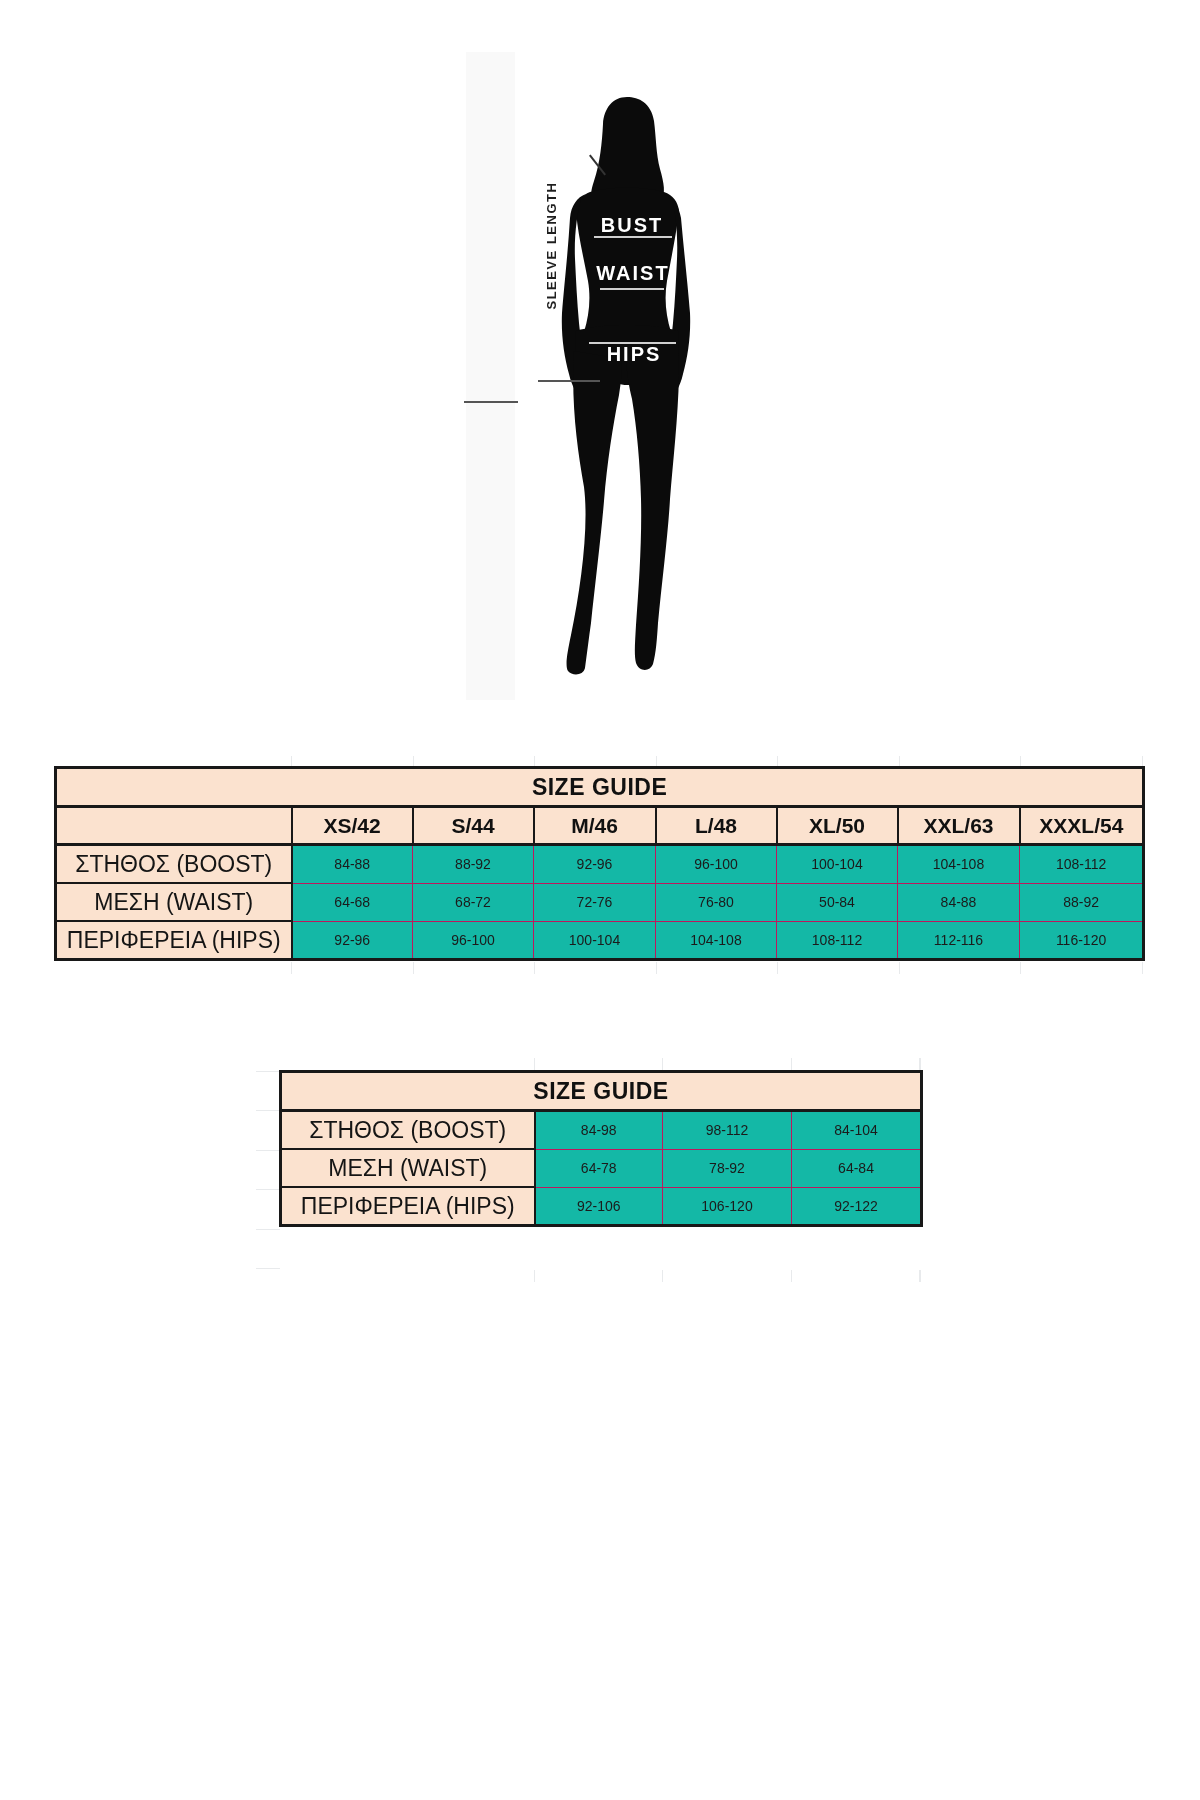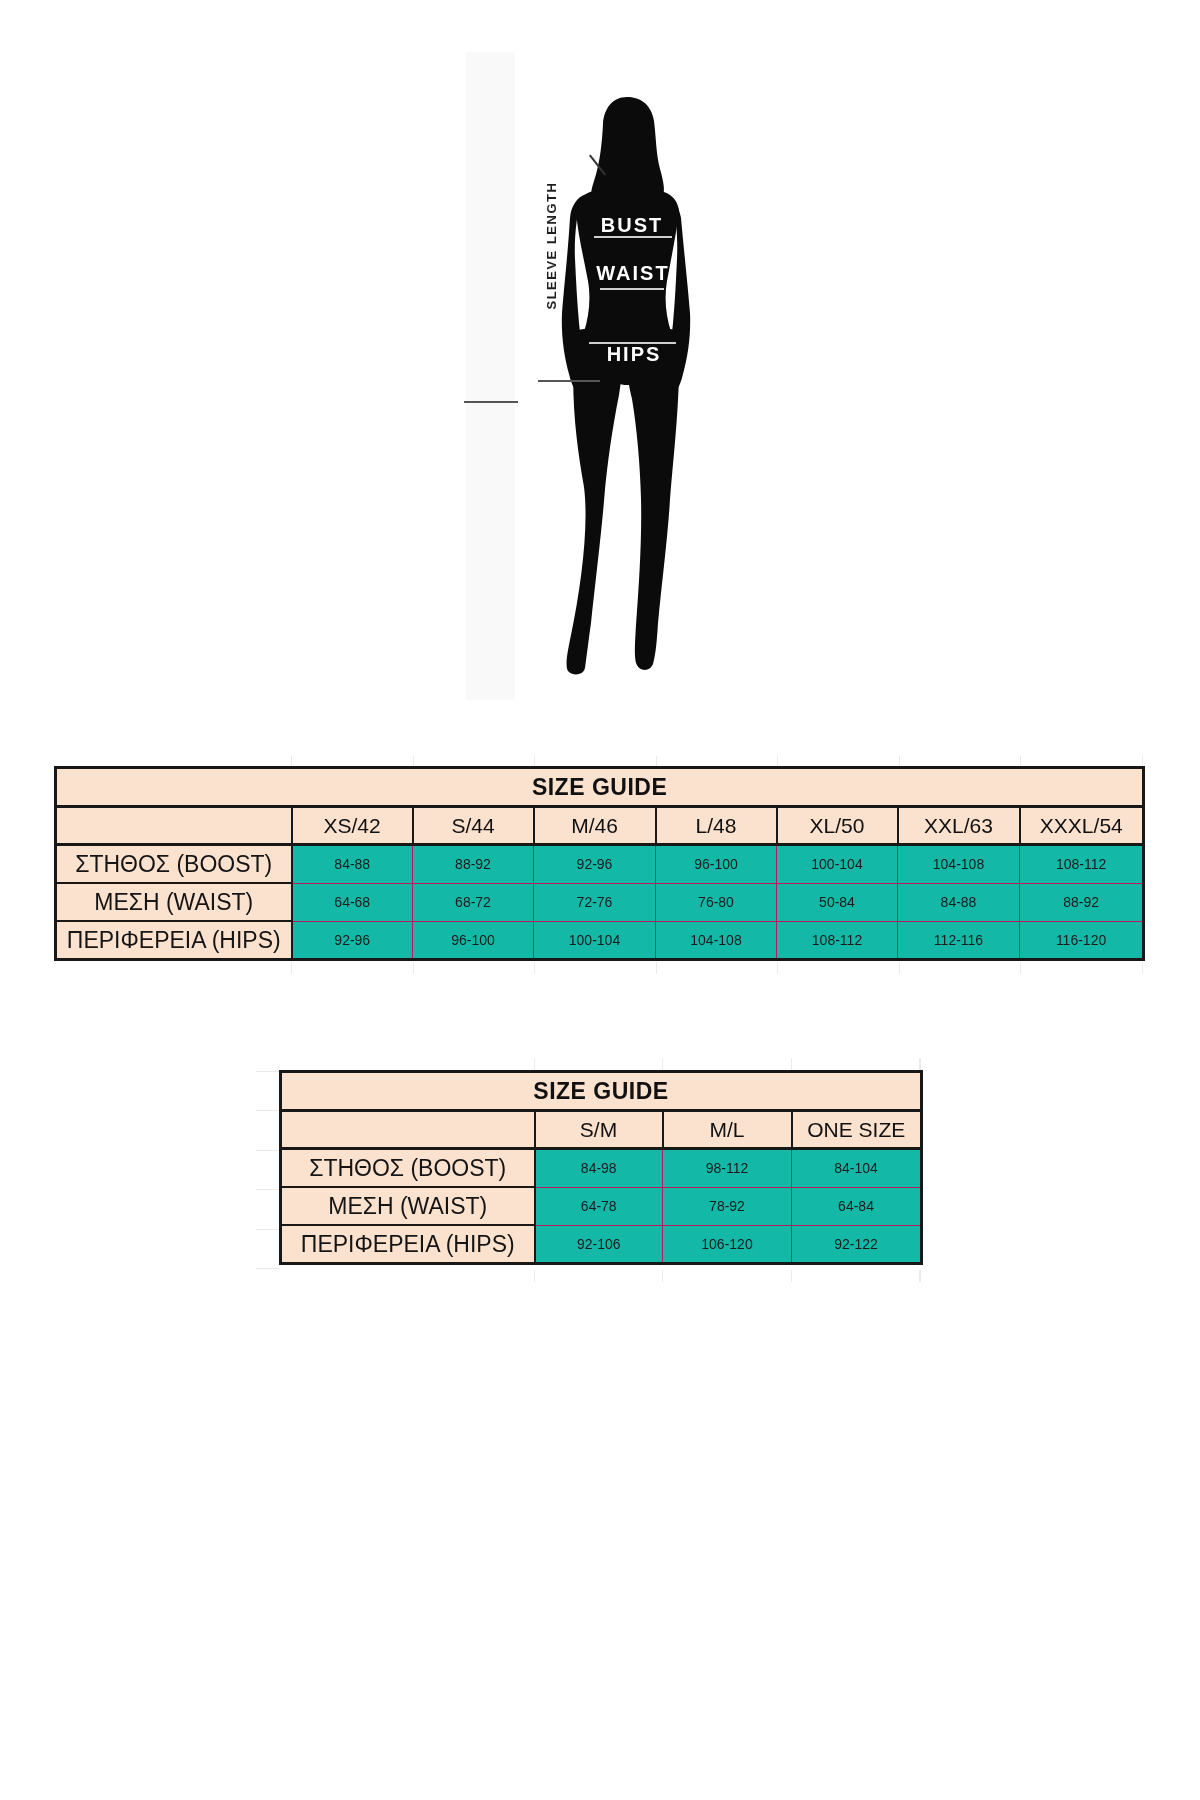--- a/index.html
+++ b/index.html
@@ -42,21 +42,21 @@
     background:repeating-linear-gradient(to bottom,#e8eaec 0 1px,transparent 1px 39.4px);}
 
   
   .sg-table{position:absolute;border-collapse:collapse;table-layout:fixed;
             background:#14b8a6;border:3px solid #181818;}
   .sg-table td{text-align:center;vertical-align:middle;white-space:nowrap;
                overflow:hidden;padding:0;}
   .title-cell{background:#fbe2cf;border:3px solid #181818;font-weight:bold;
               font-size:23px;height:36px;color:#111111;letter-spacing:0.5px;}
   .size-cell{background:#fbe2cf;border:2px solid #181818;border-bottom:3px solid #181818;
-             font-weight:normal;font-size:21px;height:35px;color:#111111;}
+             font-weight:bold;font-size:21px;height:35px;color:#111111;}
   .corner-cell{background:#fbe2cf;border:2px solid #181818;
                border-bottom:3px solid #181818;height:35px;}
   .label-cell{background:#fbe2cf;border:2px solid #181818;font-size:23px;
               height:36px;color:#151515;}
   .data-cell{border:1px solid #be185d;font-size:14px;color:#1b1b1b;height:36px;}
   #table-main{left:54px;top:766px;width:1088px;}
   #table-onesize{left:279px;top:1070px;width:641px;}
 </style>
 </head>
 <body>
@@ -182,26 +182,20 @@
     <col style="width:254px">
       <col style="width:128px">
     <col style="width:129px">
       <col style="width:130px">
   </colgroup>
   <tbody>
   <tr>
     <td class="title-cell" colspan="4">SIZE GUIDE</td>
   </tr>
   <tr>
-    <td class="corner-cell"></td>
-    <td class="size-cell">S/M</td>
-    <td class="size-cell">M/L</td>
-    <td class="size-cell">ONE SIZE</td>
-  </tr>
-  <tr>
     <td class="label-cell">ΣΤΗΘΟΣ (BOOST)</td>
     <td class="data-cell">84-98</td>
     <td class="data-cell">98-112</td>
     <td class="data-cell">84-104</td>
   </tr>
   <tr>
     <td class="label-cell">ΜΕΣΗ (WAIST)</td>
     <td class="data-cell">64-78</td>
     <td class="data-cell">78-92</td>
     <td class="data-cell">64-84</td>

